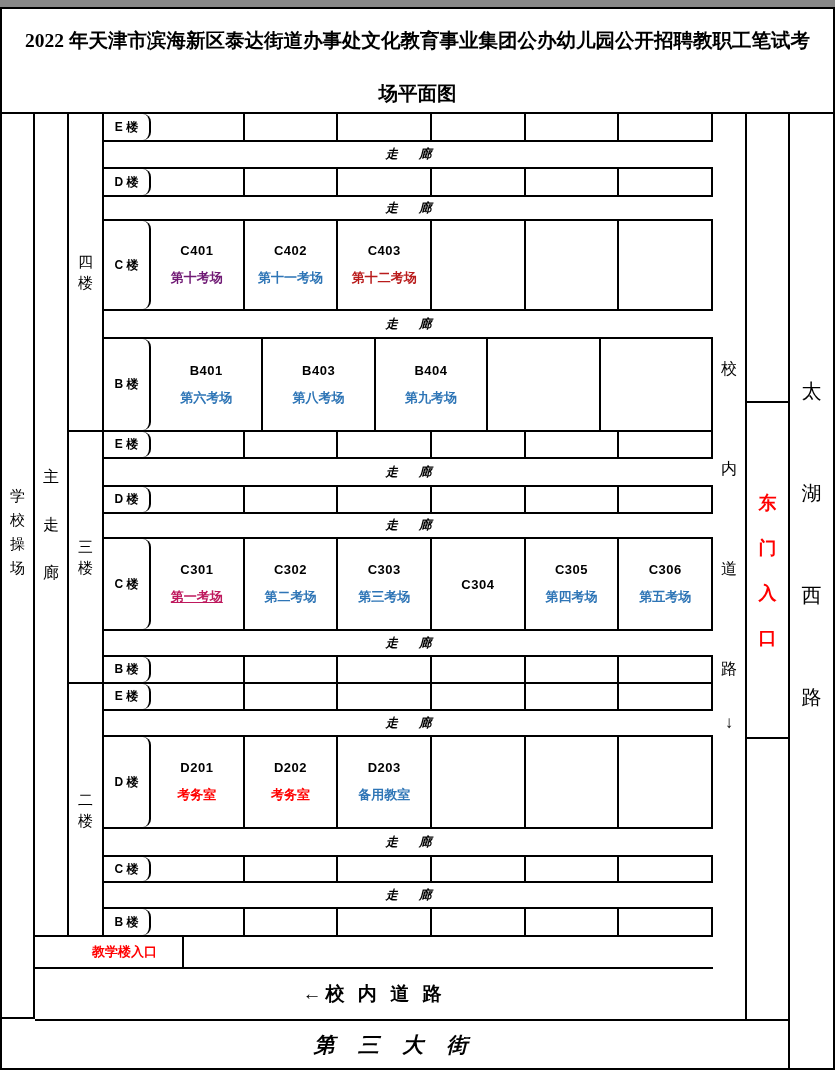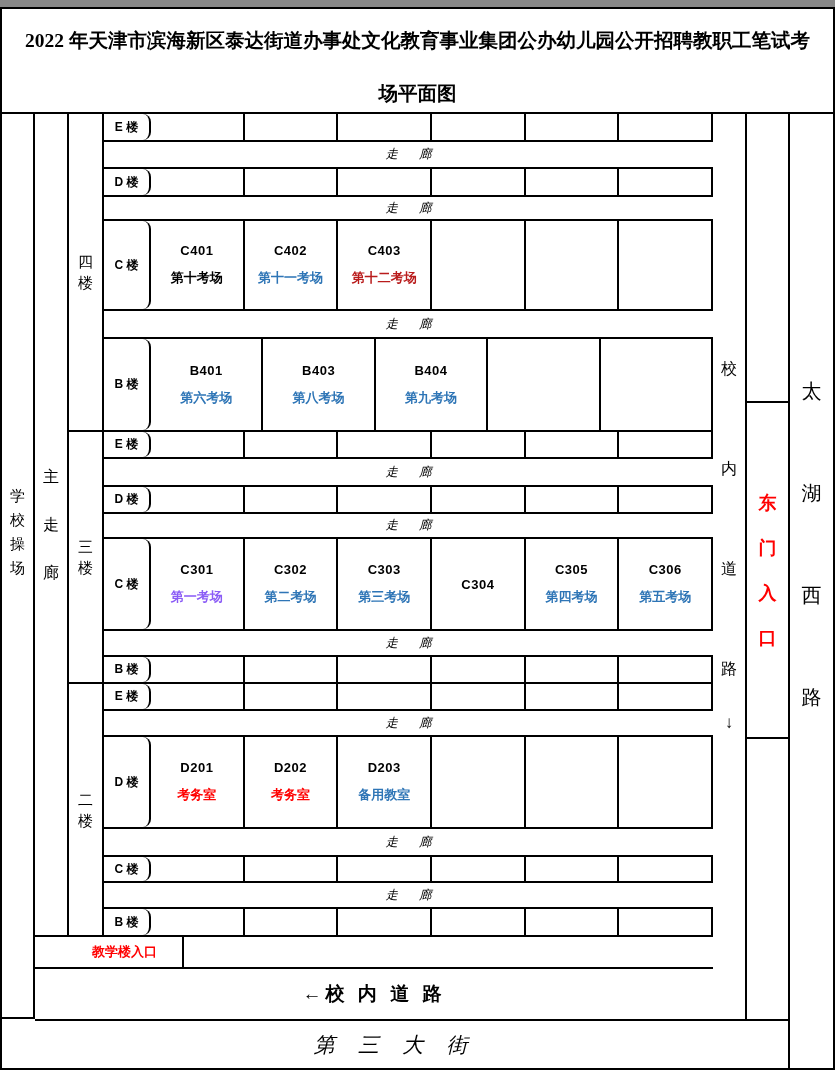--- a/index.html
+++ b/index.html
@@ -60,21 +60,21 @@
     display:flex; align-items:center; justify-content:center;
     font-weight:bold; font-size:12px; white-space:nowrap;border-radius:8px;
   }
   .d-cell {
     flex:1; border-right:2px solid #000;
     display:flex; flex-direction:column; align-items:center; justify-content:center;
     gap:11px;
   }
   .room-no { font-weight:bold; font-size:13px; letter-spacing:0.5px; }
   .room-label { font-weight:bold; font-size:13px; }
-  .script { font-family:"Liberation Serif", serif; font-style:italic; font-weight:400; }
+  .script { font-family:"Liberation Serif", serif; font-style:italic; font-weight:700; }
   .corridor-text { font-size:12.5px; letter-spacing:9px; text-indent:9px; }
   
   .entrance-row {
     position:absolute; left:33px; top:823px; width:678px; height:32px;
     border-bottom:2px solid #000; display:flex;padding-left:32px;
   }
   .entrance-cell {
     width:117px; border-right:2px solid #000;
     display:flex; align-items:center; justify-content:center;
     font-size:13px; font-weight:bold;
@@ -179,21 +179,21 @@
             <div class="d-cell"></div>
             <div class="d-cell"></div>
           </div>
           <div class="g-row corridor" style="height: 24px;">
             <span class="script corridor-text">走 廊</span>
           </div>
           <div class="g-row" style="height: 90px;">
             <div class="lbl-cell">C 楼</div>
             <div class="d-cell">
               <div class="room-no">C401</div>
-              <div class="room-label" style="color: #000000;">第十考场</div>
+              <div class="room-label" style="color: #701a75;">第十考场</div>
             </div>
             <div class="d-cell">
               <div class="room-no">C402</div>
               <div class="room-label" style="color: rgb(46, 117, 182);">第十一考场</div>
             </div>
             <div class="d-cell">
               <div class="room-no">C403</div>
               <div class="room-label" style="color: #b91c1c;">第十二考场</div>
             </div>
             <div class="d-cell"></div>
@@ -241,21 +241,21 @@
             <div class="d-cell"></div>
             <div class="d-cell"></div>
           </div>
           <div class="g-row corridor" style="height: 25px;">
             <span class="script corridor-text">走 廊</span>
           </div>
           <div class="g-row" style="height: 92px;">
             <div class="lbl-cell">C 楼</div>
             <div class="d-cell">
               <div class="room-no">C301</div>
-              <div class="room-label" style="color: #8b5cf6;">第一考场</div>
+              <div class="room-label" style="color: #be185d; text-decoration: underline;">第一考场</div>
             </div>
             <div class="d-cell">
               <div class="room-no">C302</div>
               <div class="room-label" style="color: rgb(46, 117, 182);">第二考场</div>
             </div>
             <div class="d-cell">
               <div class="room-no">C303</div>
               <div class="room-label" style="color: rgb(46, 117, 182);">第三考场</div>
             </div>
             <div class="d-cell">

